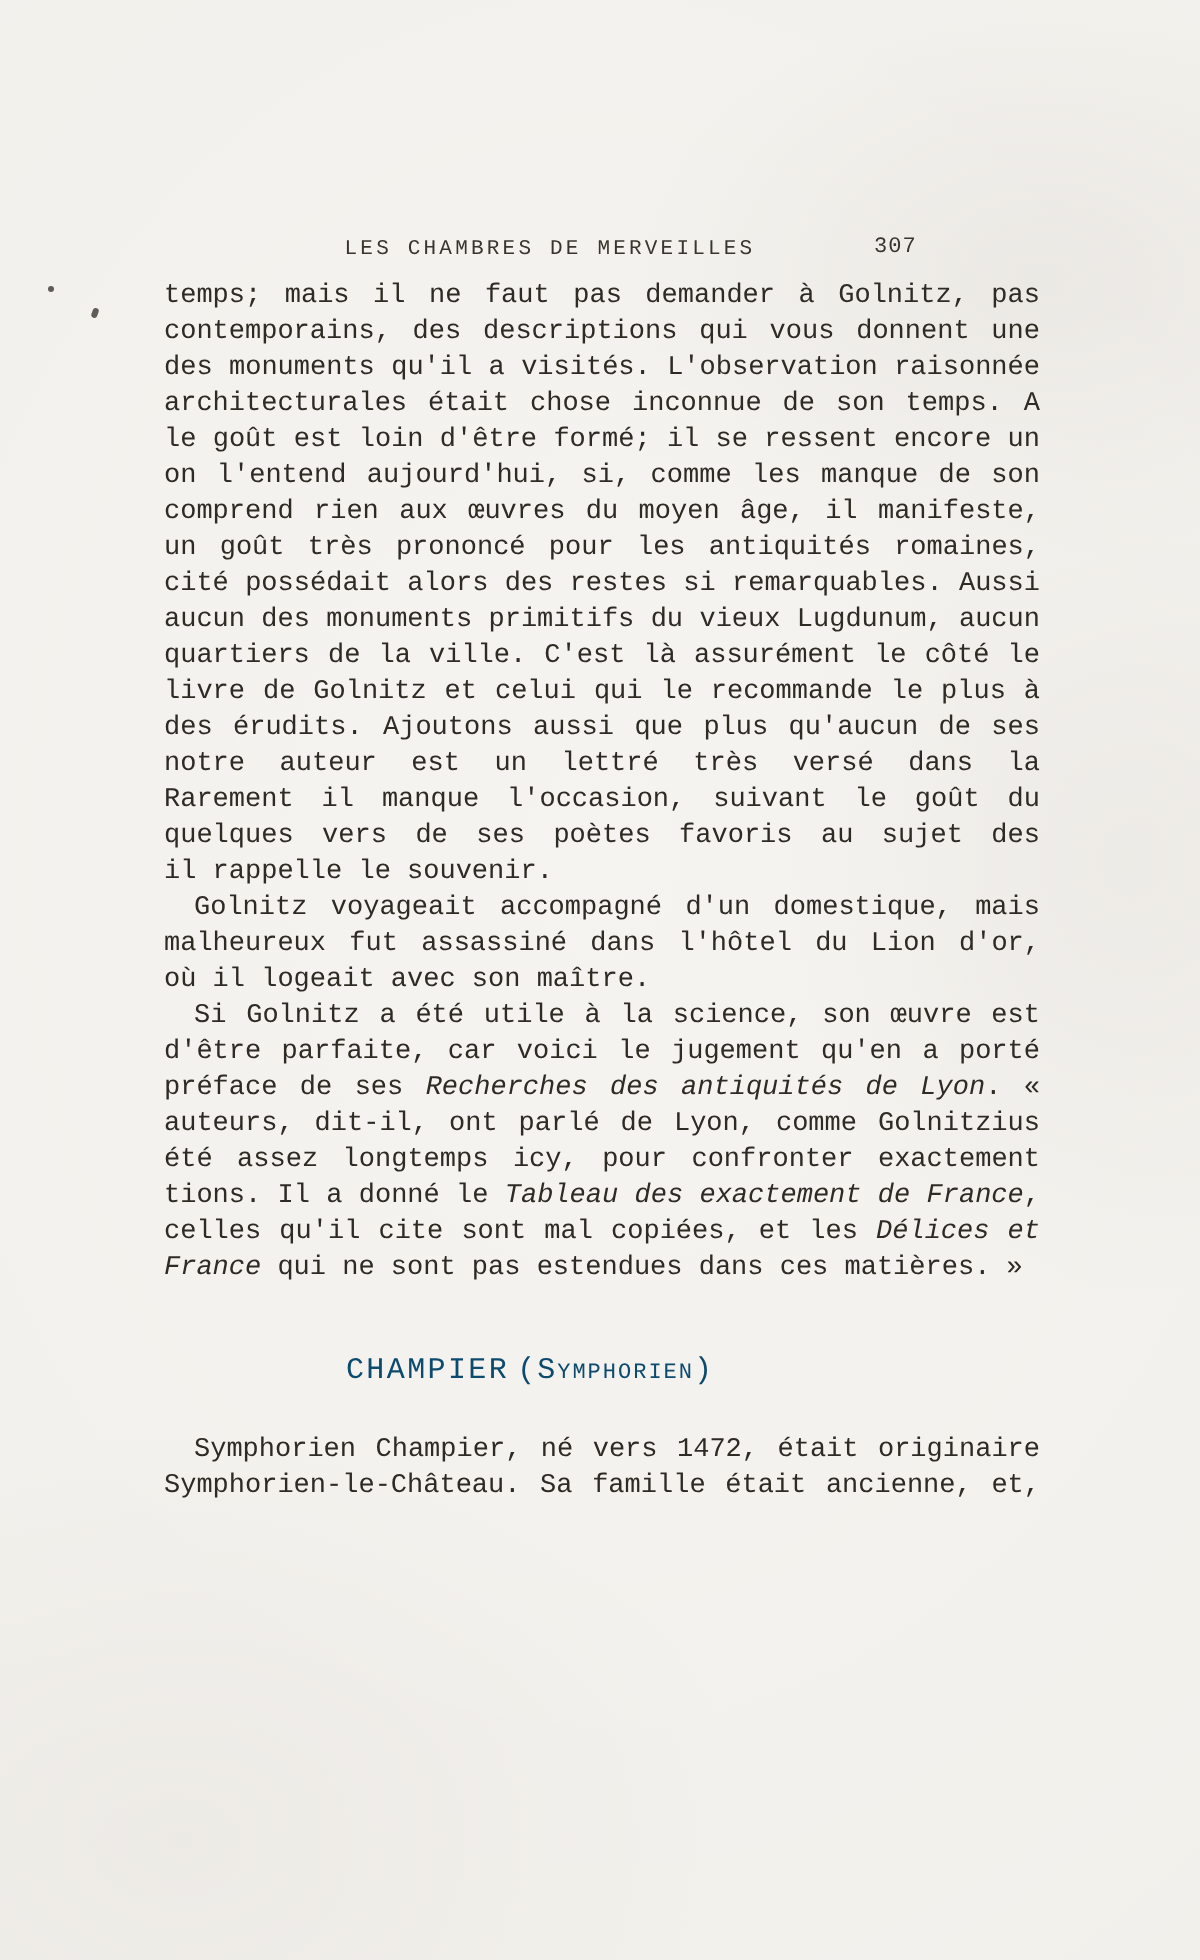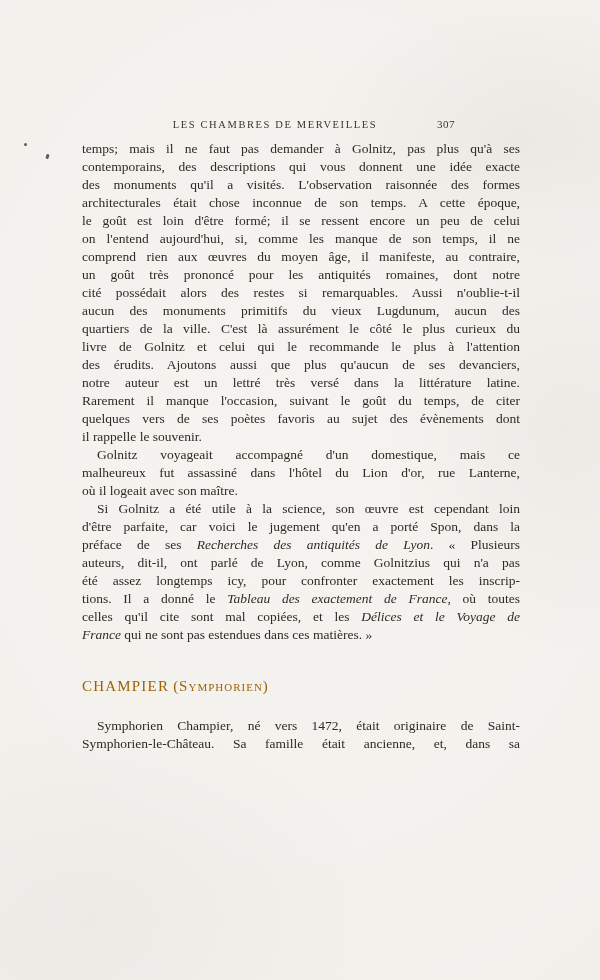--- a/index.html
+++ b/index.html
@@ -1,21 +1,21 @@
 <!DOCTYPE html>
 <html><head>
 <meta charset="utf-8">
 <style>
   html,body{margin:0;padding:0;}
   .page{
     position:relative;
     width:600px;height:980px;
     background:#f2f0eb;
     overflow:hidden;
-    font-family:Liberation Serif, serif;
+    font-family:Liberation Mono, monospace;
     color:#2e2a24;
   }
   .texture{
     position:absolute;inset:0;pointer-events:none;
     background:
       radial-gradient(ellipse 300px 200px at 520px 140px, rgba(120,115,105,.07), rgba(120,115,105,0) 70%),
       radial-gradient(ellipse 250px 320px at 565px 430px, rgba(120,115,105,.06), rgba(120,115,105,0) 70%),
       radial-gradient(ellipse 420px 300px at 90px 920px, rgba(120,115,105,.05), rgba(120,115,105,0) 70%),
       radial-gradient(ellipse 700px 900px at 300px 430px, rgba(255,255,255,.25), rgba(255,255,255,0) 80%);
   }
@@ -38,22 +38,22 @@
   .line{
     text-align:justify;
     text-align-last:justify;
     height:18px;overflow:hidden;
   }
   .line.lastline{text-align-last:left;}
   .line.firstindent{text-indent:15px;}
   .italic{font-style:italic;}
   .section-heading{
     width:366px;margin:33px 0 22px 0;
-    text-align:left;font-size:15px;font-weight:normal;
-    letter-spacing:1.2px;color:#a16207;
+    text-align:center;font-size:15px;font-weight:normal;
+    letter-spacing:1.2px;color:#0c4a6e;
   }
   .section-heading .qualifier{
     font-variant:small-caps;letter-spacing:1px;margin-left:4px;
   }
   .speck-a{
     position:absolute;left:24px;top:143px;width:3px;height:3px;
     background:#3a362f;border-radius:50%;opacity:.8;
   }
   .speck-b{
     position:absolute;left:46px;top:154px;width:3px;height:5px;

